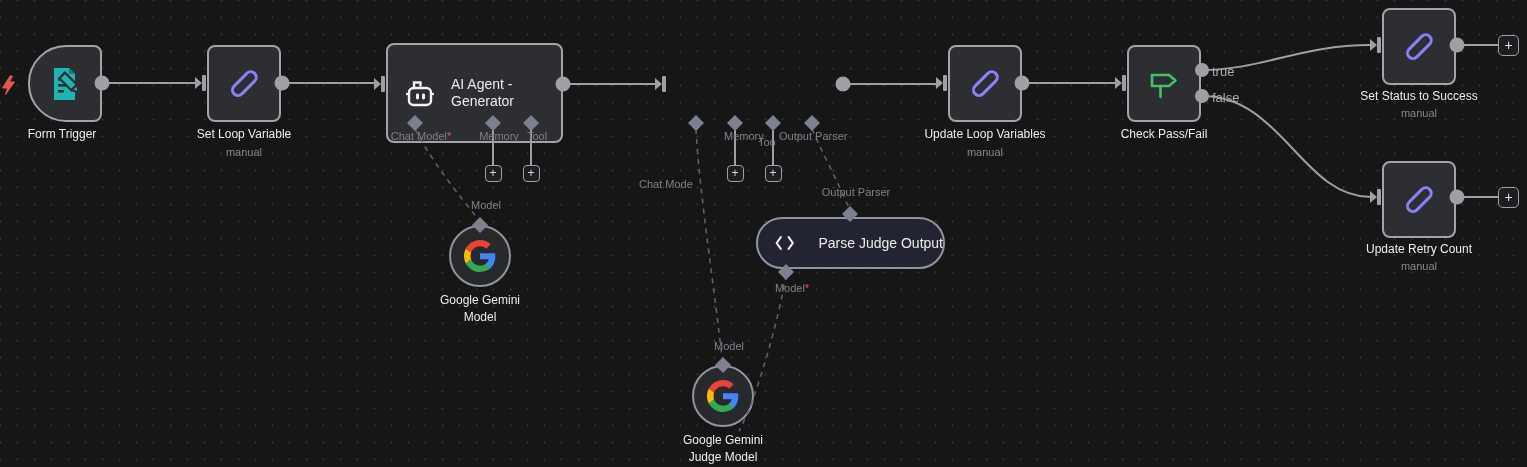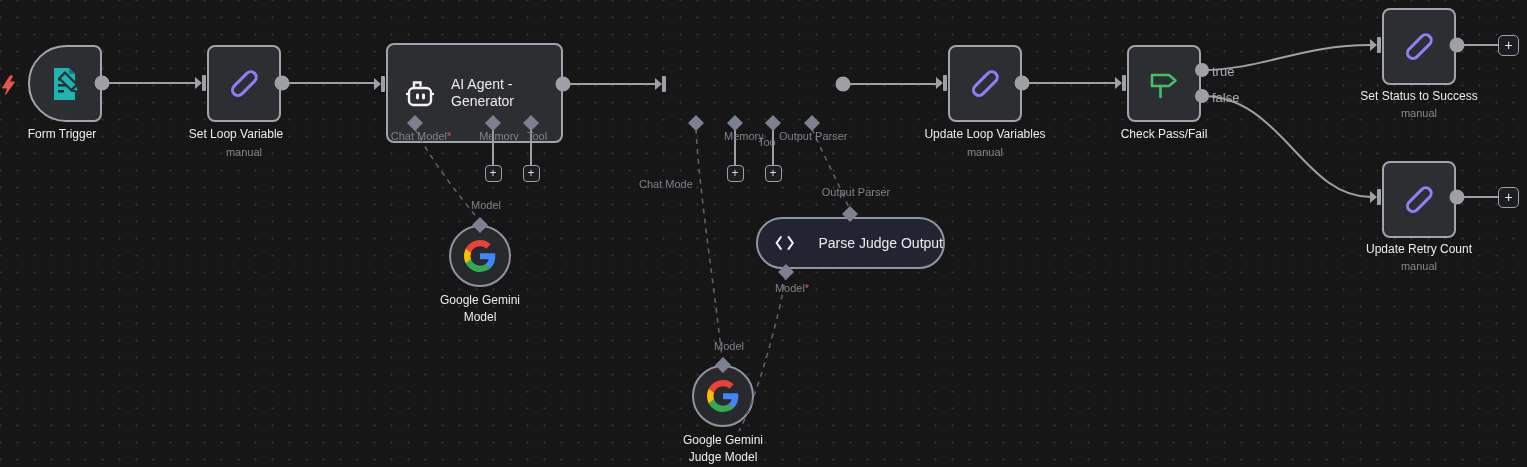--- a/index.html
+++ b/index.html
@@ -140,21 +140,21 @@
   </div>
   <div class="node-label" style="left:62px;top:127px;" data-interactable="false">Form Trigger</div>
 
   <div class="node" style="left:207px;top:45px;width:74px;height:77px;" data-interactable="true">
     <svg width="40" height="40" viewBox="0 0 40 40" data-interactable="false">
       <g transform="rotate(45 20 20)">
           <rect x="14.5" y="5" width="11" height="29" rx="5.5" fill="none" stroke="#8b80f7" stroke-width="3"></rect>
         </g>
     </svg>
   </div>
-  <div class="node-label" style="left:236px;top:127px;" data-interactable="false">Set Loop Variable</div>
+  <div class="node-label" style="left:244px;top:127px;" data-interactable="false">Set Loop Variable</div>
   <div class="sub-label" style="left:244px;top:146px;" data-interactable="false">manual</div>
 
   <div class="node agent" style="left:386px;top:43px;width:177px;height:100px;" data-interactable="true">
     <svg width="34" height="30" viewBox="0 0 34 30" data-interactable="false">
       <rect x="6" y="10" width="22" height="17" rx="4.5" fill="none" stroke="#f2f2f2" stroke-width="2.4"></rect>
       <path d="M11 10 V4.5 H17.5 V7.5" fill="none" stroke="#f2f2f2" stroke-width="2.4" stroke-linecap="round"></path>
       <rect x="13" y="15.5" width="3" height="6" rx="1.4" fill="#f2f2f2"></rect>
       <rect x="19" y="15.5" width="3" height="6" rx="1.4" fill="#f2f2f2"></rect>
       <line x1="3" y1="16" x2="6" y2="16" stroke="#f2f2f2" stroke-width="2.2"></line>
       <line x1="28" y1="16" x2="31" y2="16" stroke="#f2f2f2" stroke-width="2.2"></line>

